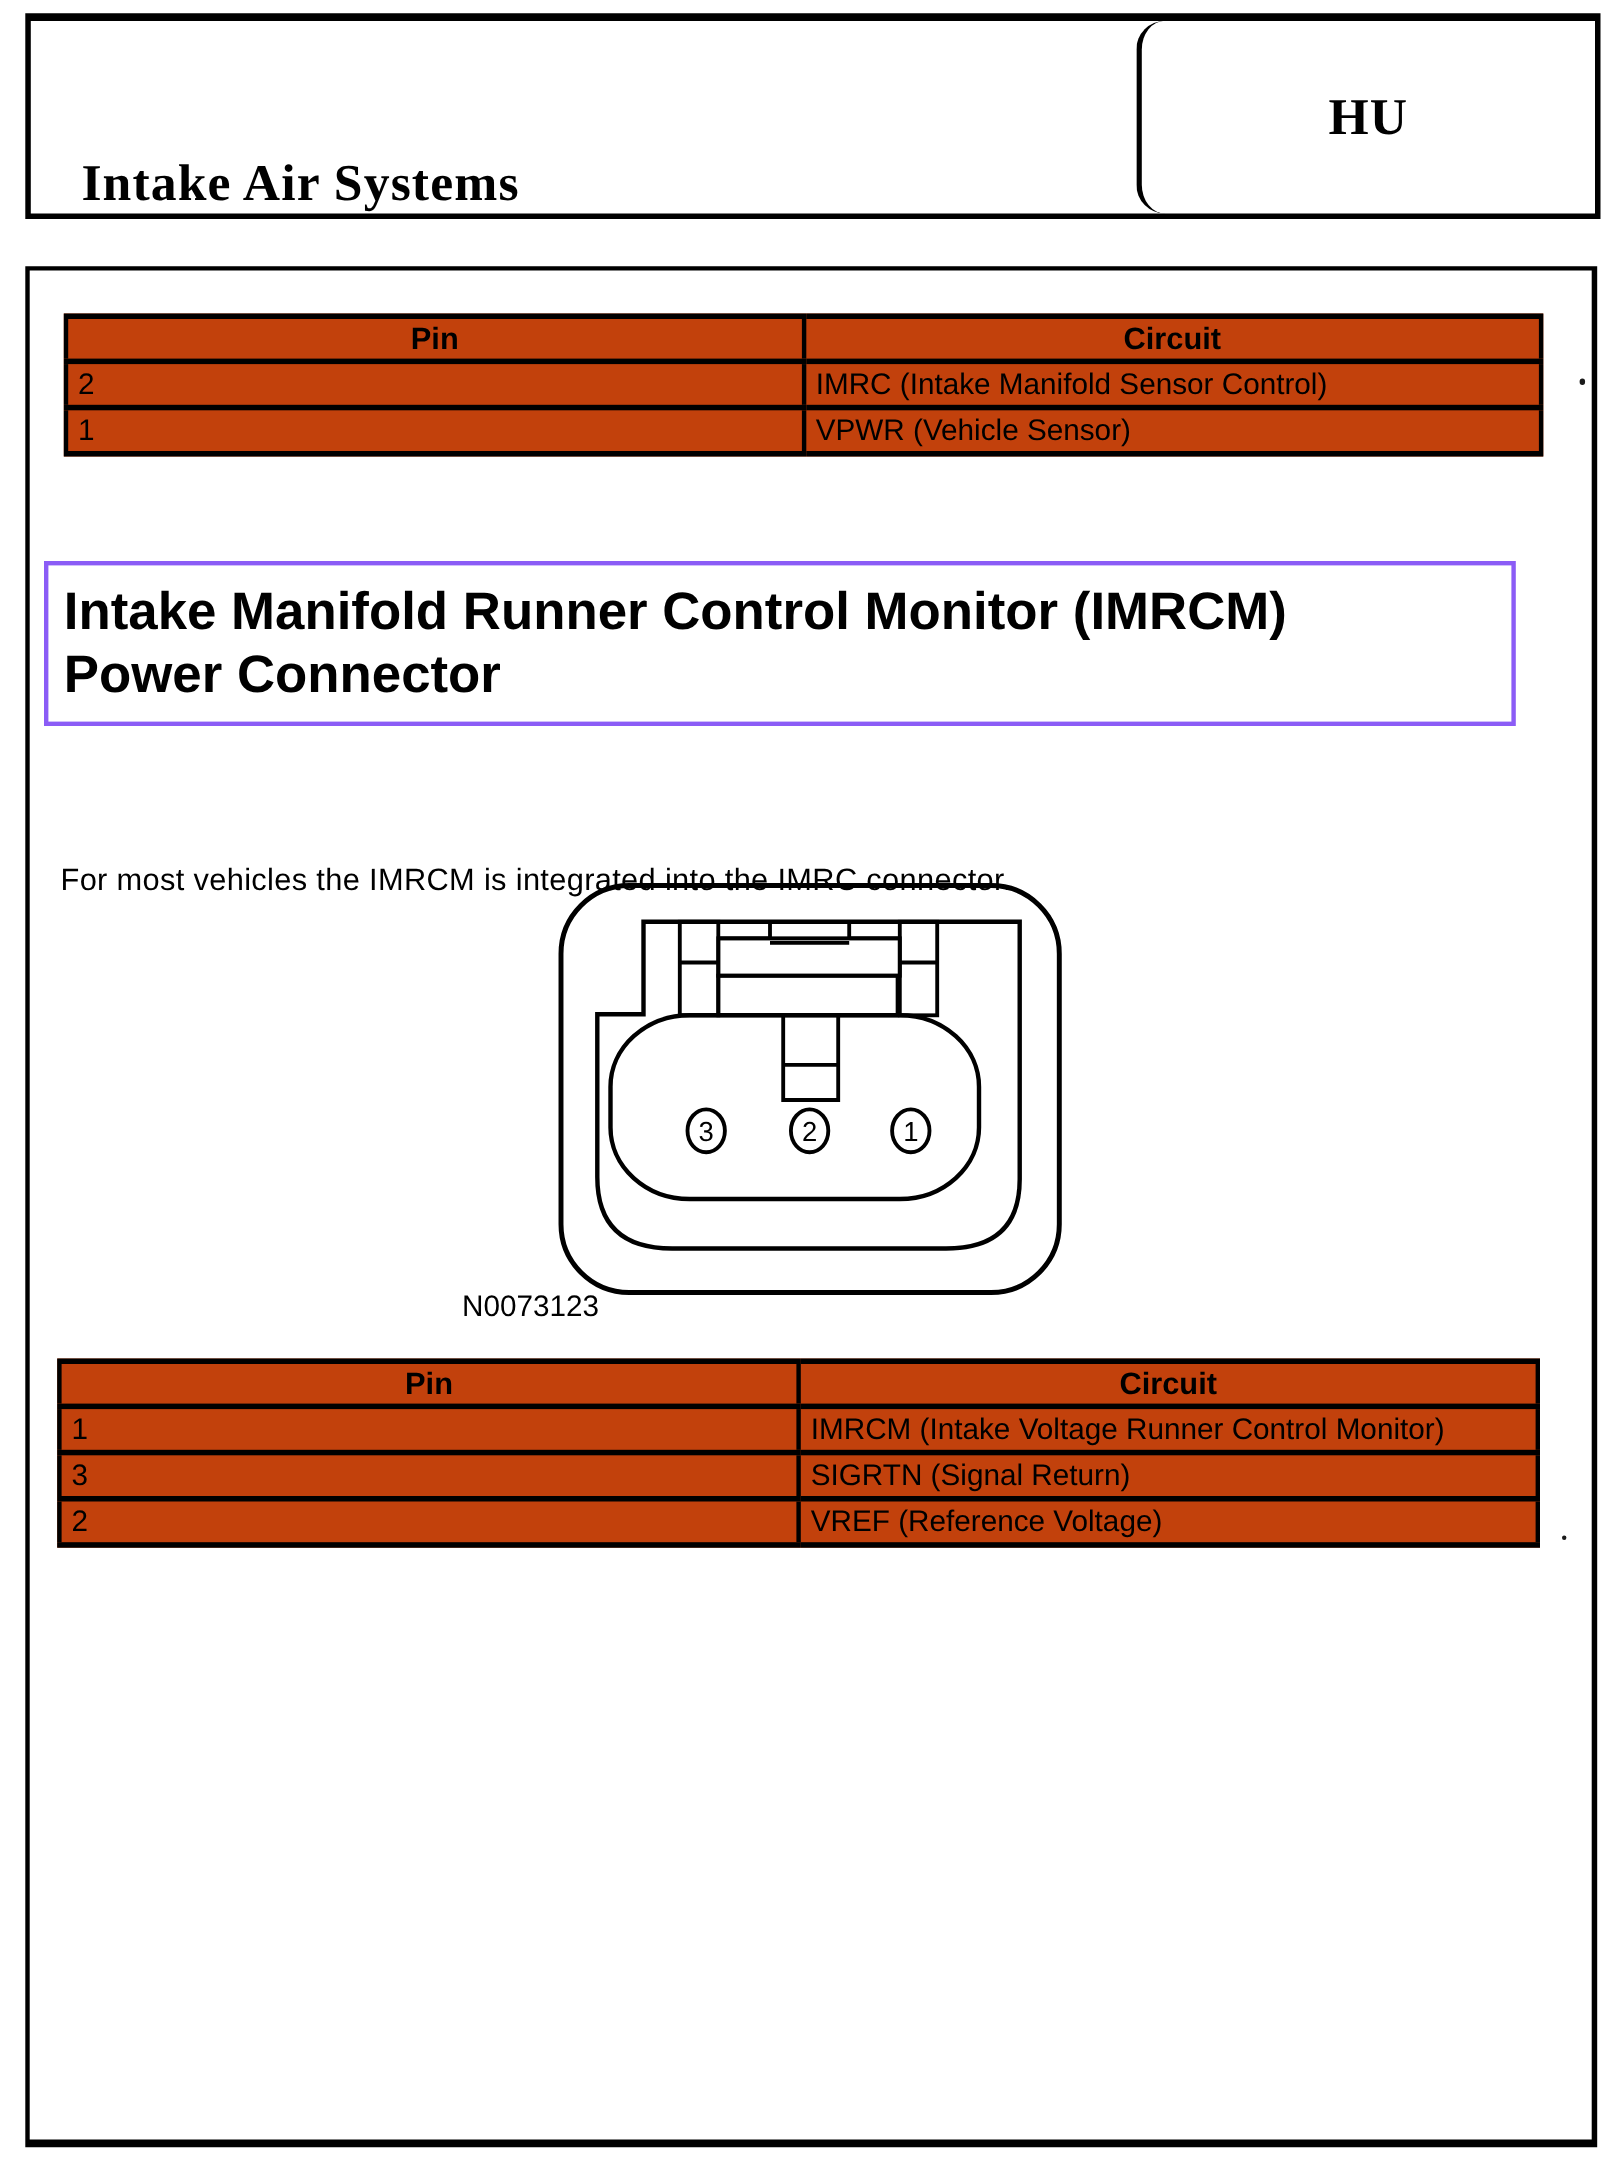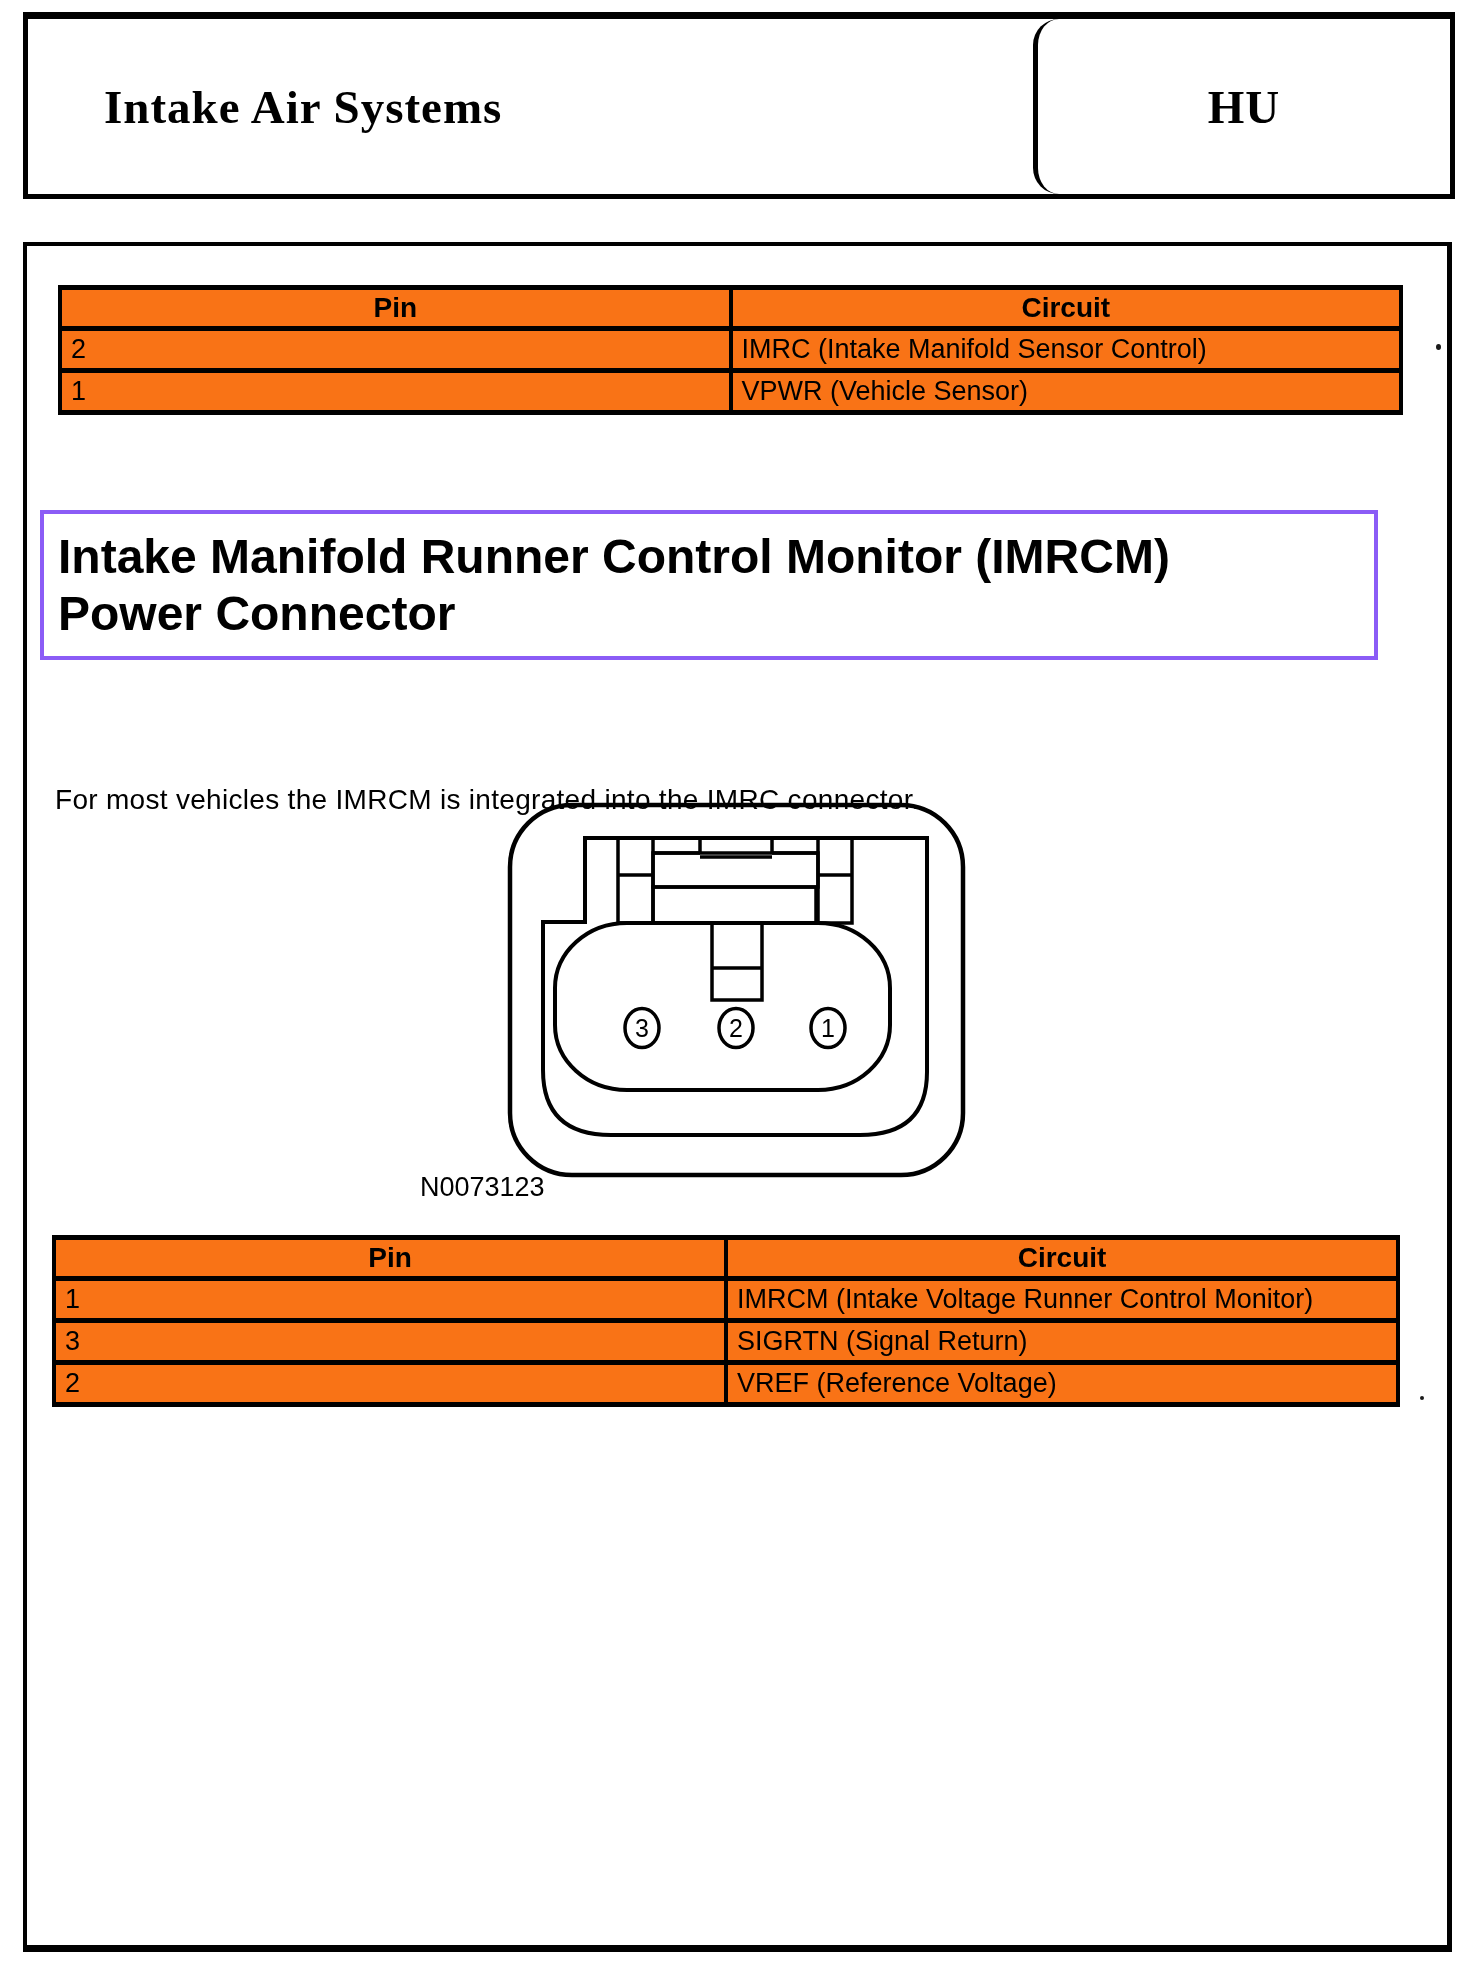--- a/index.html
+++ b/index.html
@@ -18,22 +18,22 @@
     position: absolute;
     left: 23px; top: 12px;
     width: 1432px; height: 187px;
     border: 5px solid #000;
     border-top-width: 7px;
     box-sizing: border-box;
     display: flex;
   }
   .header-left {
     flex: 0 0 1005px;
-    display: flex; align-items: center;
-    padding-left: 76px;
+    display: flex; align-items: flex-end;
+    padding-left: 46px;
     box-sizing: border-box;
   }
   .header-right {
     flex: 1 1 auto;
     border-left: 5px solid #000;
     display: flex; align-items: center; justify-content: center; border-radius: 26px;
   }
   .header-title, .header-code {
     font-family: "Liberation Serif", serif;
     font-weight: bold;
@@ -51,21 +51,21 @@
     border-bottom-width: 7px;
     border-right-width: 5px;
     box-sizing: border-box;
   }
 
   
   table.pintab {
     position: absolute;
     border-collapse: collapse;
     table-layout: fixed;
-    background: #f97316;
+    background: #c2410c;
   }
   table.pintab.t1 { left: 58px; top: 285px; width: 1345px; }
   table.pintab.t2 { left: 52px; top: 1235px; width: 1348px; }
   .pintab th, .pintab td {
     border: 4px solid #000;
     border-top-width: 5px;
     border-bottom-width: 5px;
     white-space: nowrap;
     overflow: hidden;
     box-sizing: border-box;

